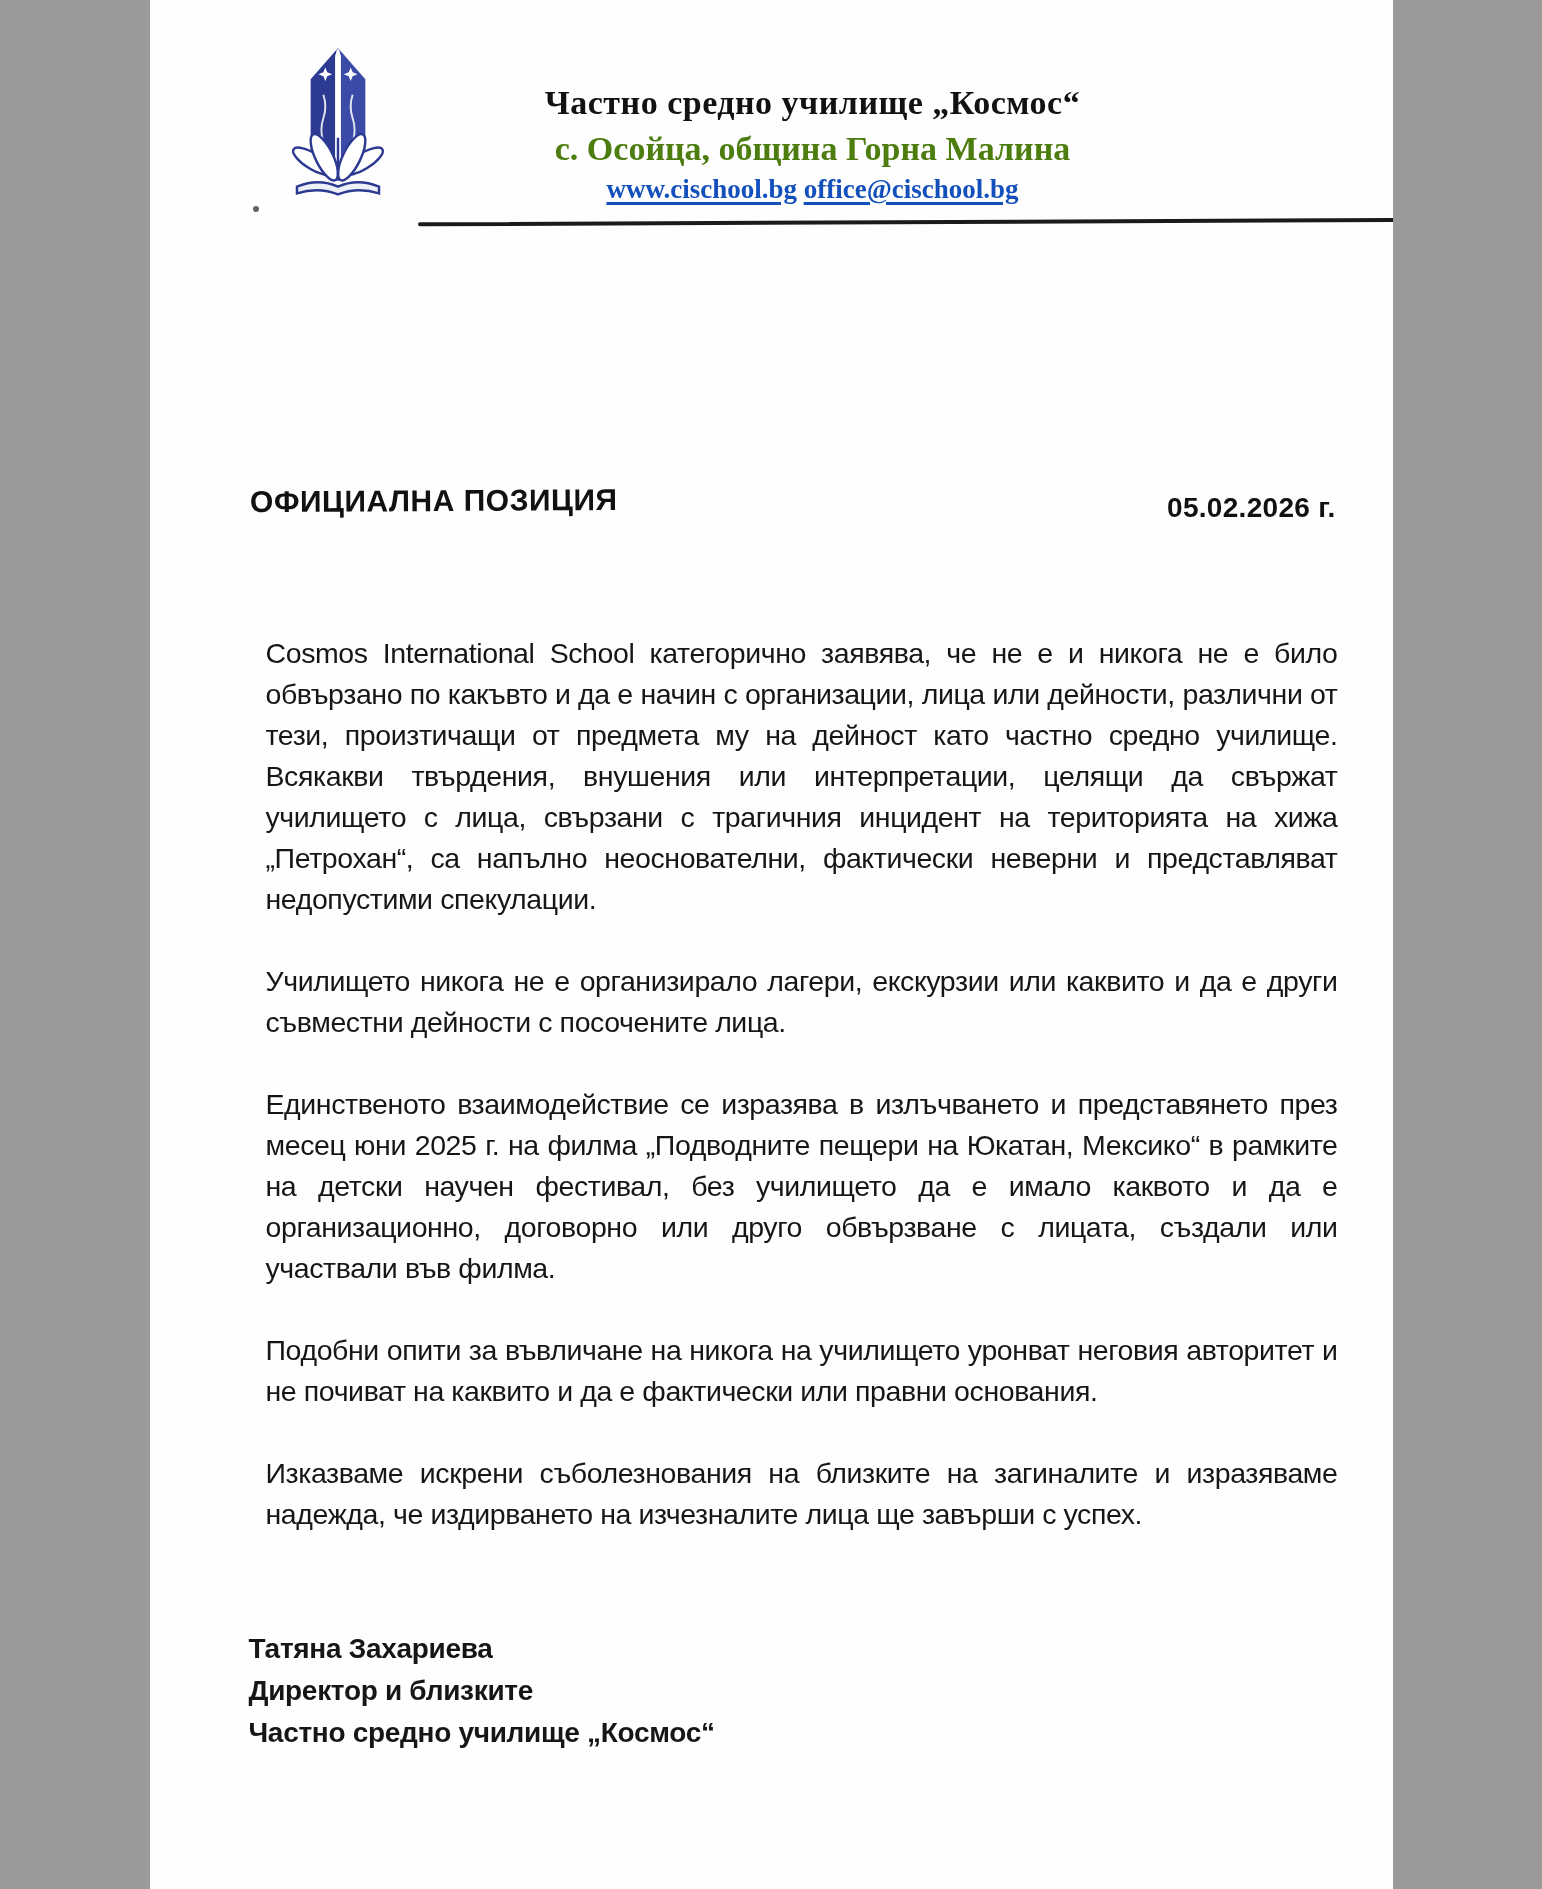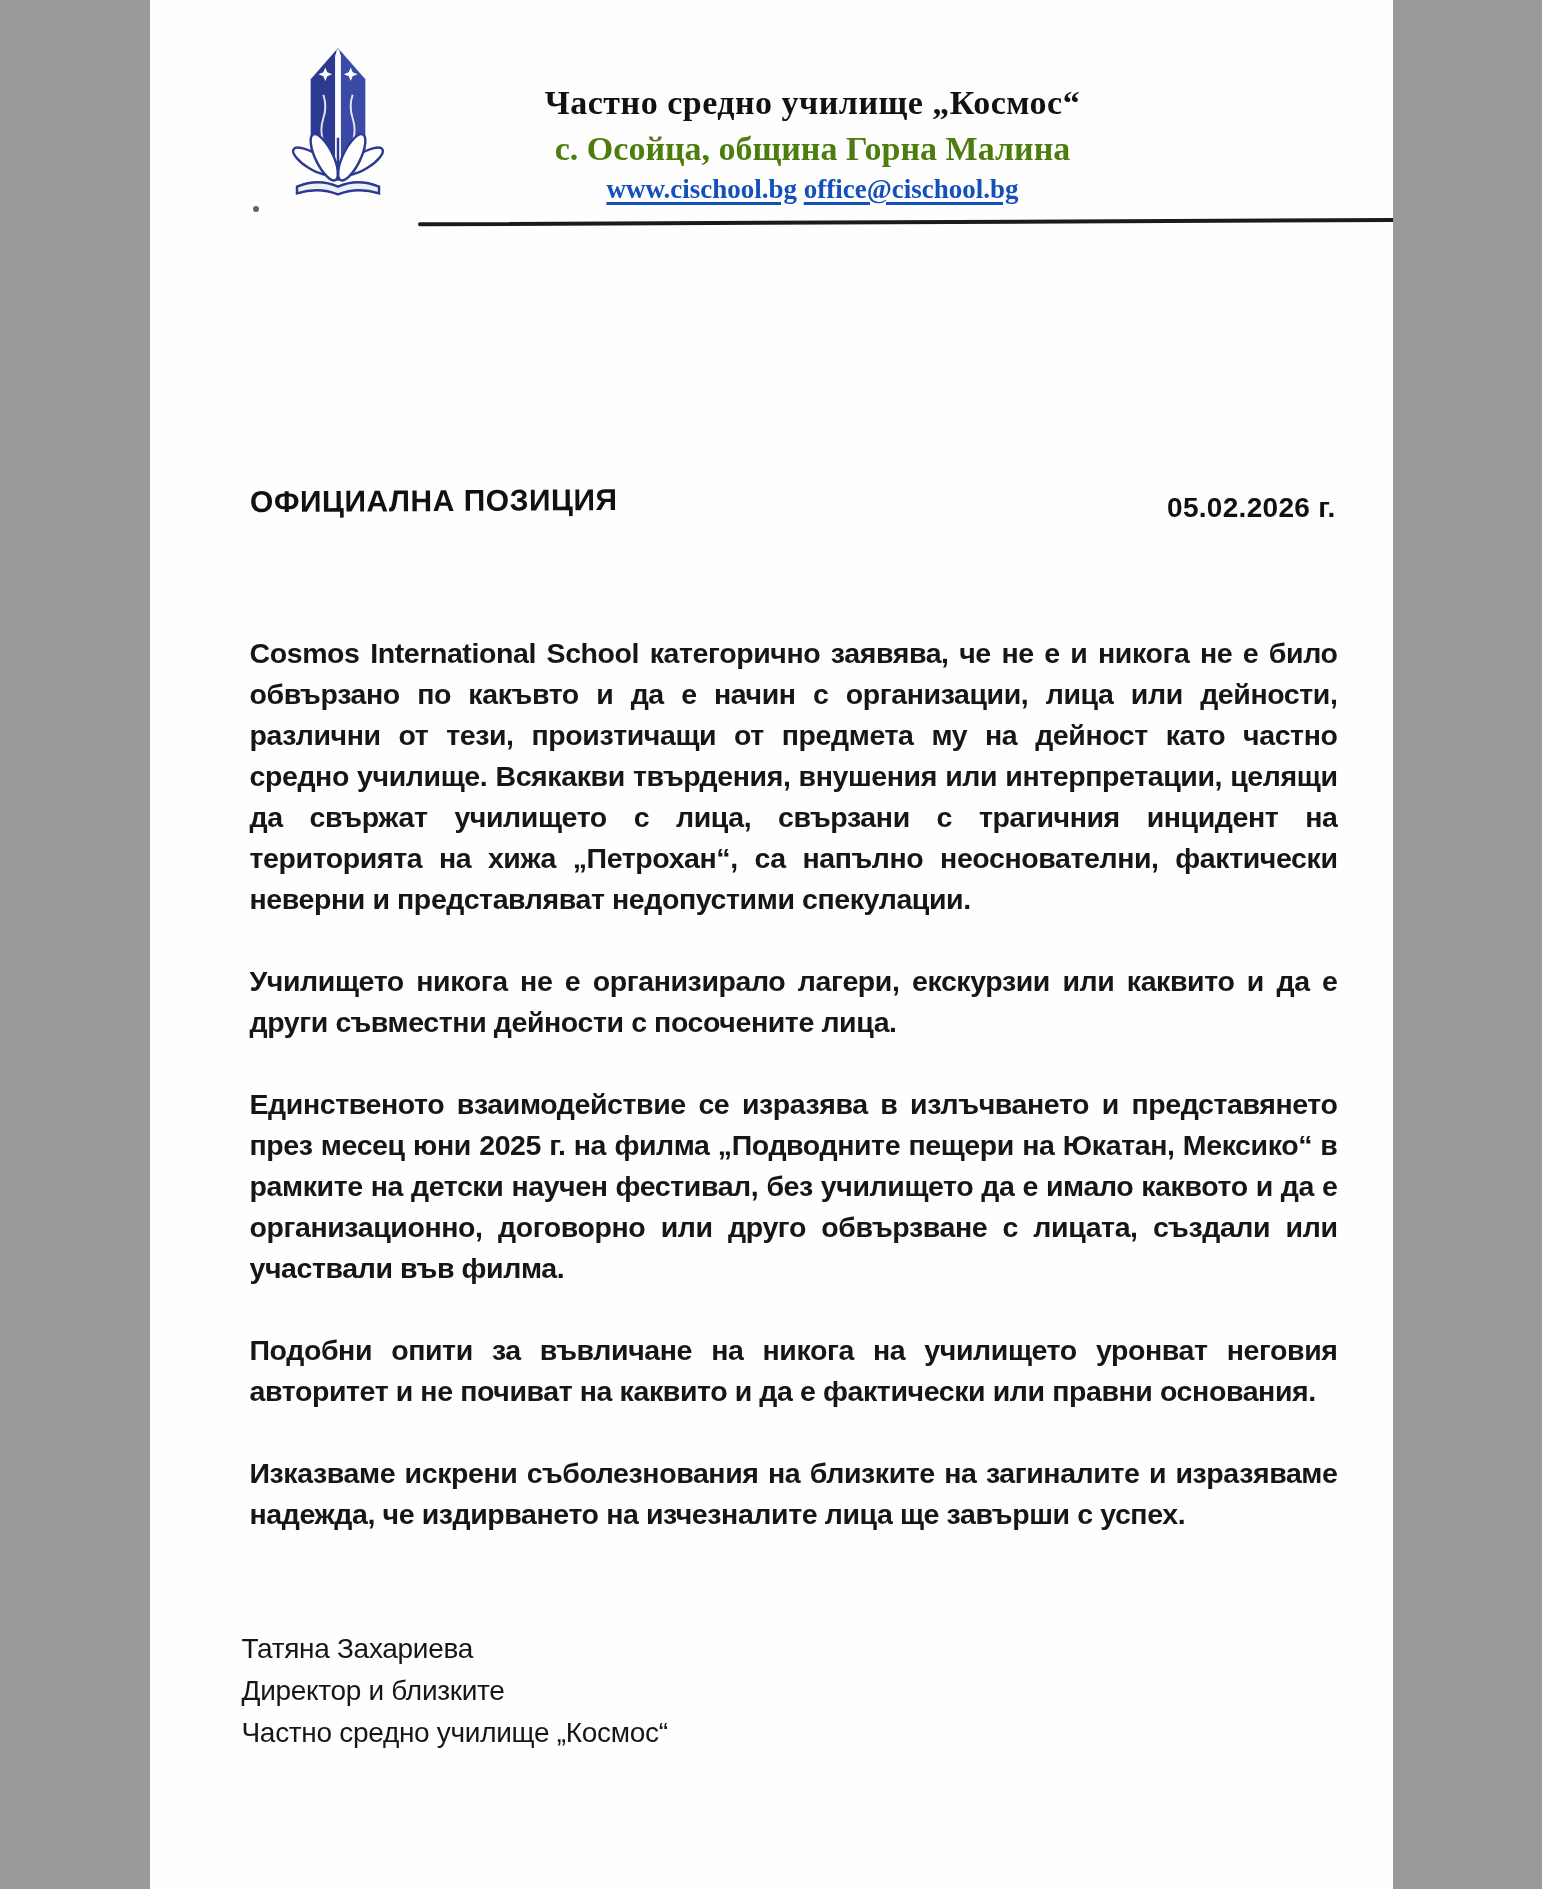--- a/index.html
+++ b/index.html
@@ -55,34 +55,34 @@
   .doc-date{
     font-size:28px;font-weight:700;margin-top:14px;
     letter-spacing:.3px;
   }
 
   
   .body-text{
     position:absolute;left:100px;top:633px;width:1088px;
   }
   .body-par{
-    margin:0 0 41px 0;
+    margin:0 0 41px 16px;
     font-size:28.5px;
-    font-weight:700;
+    font-weight:400;
     line-height:41px;
     letter-spacing:-0.4px;
     text-align:justify;
     text-align-last:left;
     color:#161616;
   }
 
   
   .signature{
-    position:absolute;left:92px;top:1628px;
-    font-size:28px;font-weight:400;line-height:42px;
+    position:absolute;left:99px;top:1628px;
+    font-size:28px;font-weight:700;line-height:42px;
     letter-spacing:-0.3px;color:#161616;
   }
 </style>
 </head>
 <body>
 
 <div class="page">
 
   <div class="logo-wrap">
     <svg viewBox="0 0 100 170" width="100" height="166">

